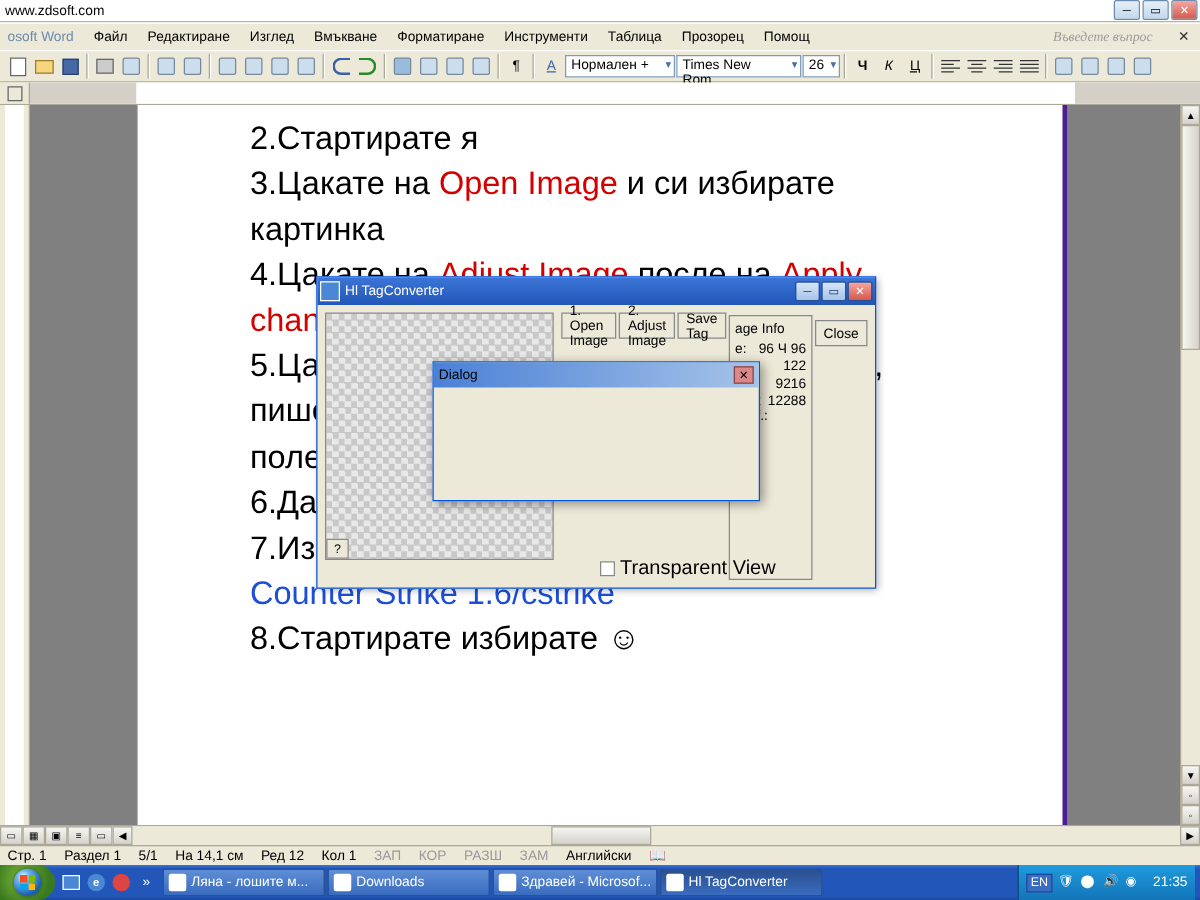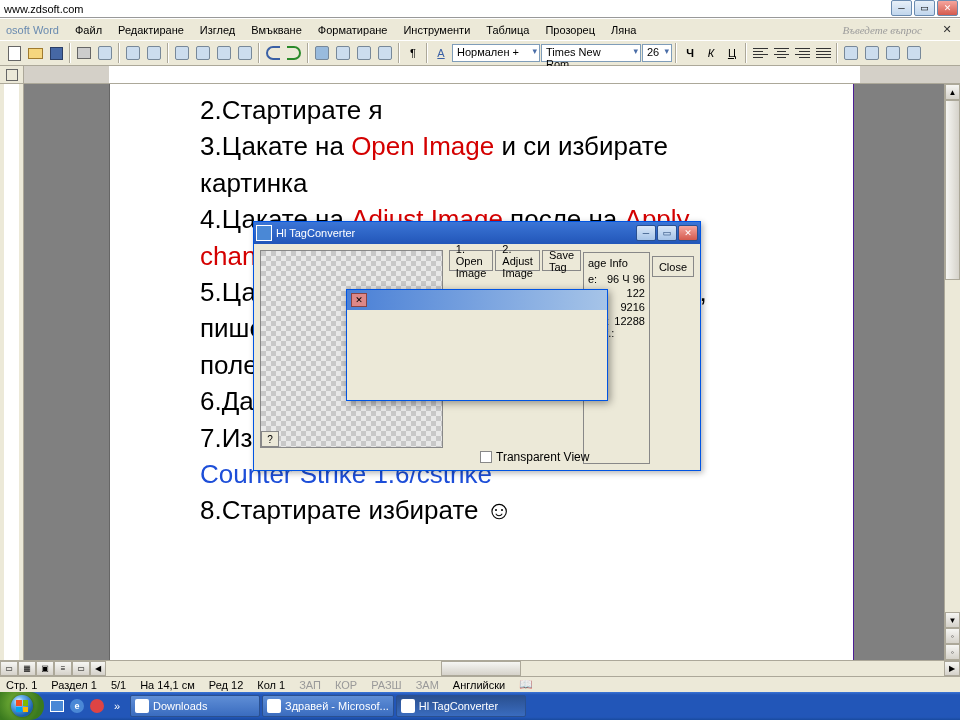--- a/index.html
+++ b/index.html
@@ -38,21 +38,21 @@
 .ruler-row { height: 18px; background: #ece9d8; display: flex; border-bottom: 1px solid #aca899; }
 .ruler-corner { width: 24px; background: #ece9d8; border-right: 1px solid #aca899; display: flex; align-items: center; justify-content: center; }
 .ruler-l { width: 12px; height: 12px; border: 1px solid #666; }
 .ruler { flex: 1; background: #fff; position: relative; font-size: 8px; }
 .ruler-gray { position: absolute; top: 0; height: 100%; background: #d4d0c8; }
 
 .doc-area { position: absolute; top: 84px; bottom: 60px; left: 0; right: 0; background: #808080; display: flex; }
 .vruler { width: 24px; background: #ece9d8; border-right: 1px solid #aca899; position: relative; }
 .vruler-inner { position: absolute; top: 0; bottom: 0; left: 4px; right: 4px; background: #fff; }
 .paper-container { flex: 1; overflow: hidden; position: relative; }
-.paper { position: absolute; left: 85px; top: 0; width: 745px; min-height: 100%; background: #fff; border-left: 1px solid #666; border-right: 1px solid #4c1d95; padding: 8px 90px 20px 90px; font-family: 'Times New Roman', serif; font-size: 26px; line-height: 1.4; color: #000; }
+.paper { position: absolute; left: 85px; top: 0; width: 745px; min-height: 100%; background: #fff; border-left: 1px solid #666; border-right: 4px solid #4c1d95; padding: 8px 90px 20px 90px; font-family: 'Times New Roman', serif; font-size: 26px; line-height: 1.4; color: #000; }
 .vscroll { width: 16px; background: #ece9d8; border-left: 1px solid #aca899; position: relative; }
 .vscroll-btn { width: 100%; height: 16px; background: linear-gradient(#f6f6f3,#d5d2ca); border: 1px solid #aca899; display: flex; align-items: center; justify-content: center; font-size: 8px; cursor: pointer; }
 .vscroll-track { position: absolute; top: 16px; bottom: 48px; width: 100%; }
 .vscroll-thumb { position: absolute; top: 0; width: 100%; height: 180px; background: linear-gradient(90deg,#f6f6f3,#d5d2ca); border: 1px solid #aca899; cursor: pointer; }
 
 .red-text { color: #d40000; }
 .green-text { color: #00a000; }
 .orange-text { color: #d88a00; }
 .blue-text { color: #1d4ed8; }
 
@@ -90,21 +90,21 @@
 .hltag-wbtn.cls { background: linear-gradient(#f6a69e,#d45a4e); color: #fff; }
 .hltag-body { padding: 6px; display: flex; gap: 6px; height: calc(100% - 22px); }
 .hltag-preview { width: 306px; height: 198px; background: repeating-conic-gradient(#e8e8e8 0 25%, #c8c8c8 0 50%) 0 0/10px 10px; border: 1px solid #888; position: relative; }
 .hltag-qmark { position: absolute; bottom: 0; left: 0; width: 18px; height: 16px; background: #ece9d8; border: 1px solid #888; display: flex; align-items: center; justify-content: center; font-size: 10px; cursor: pointer; }
 .hltag-side { flex: 1; display: flex; flex-direction: row; gap: 2px; }
 .hltag-btn { height: 21px; background: #ece9d8; border: 1px solid #888; font-size: 11px; text-align: left; padding: 0 6px; cursor: pointer; display: flex; align-items: center; }
 .hltag-group { border: 1px solid #888; padding: 4px; margin-top: 2px; font-size: 11px; }
 .hltag-group-title { font-size: 11px; margin-bottom: 3px; }
 .hltag-row { display: flex; justify-content: space-between; font-size: 11px; padding: 1px 0; }
 .hltag-close { margin-top: 6px; }
-.hltag-transparent { display: flex; align-items: center; gap: 4px; font-size: 12px; position: absolute; bottom: 6px; left: 226px; }
+.hltag-transparent { display: flex; align-items: center; gap: 4px; font-size: 16px; position: absolute; bottom: 6px; left: 226px; }
 .hltag-check { width: 12px; height: 12px; background: #fff; border: 1px solid #888; }
 
 
 .dialog-window { position: absolute; left: 346px; top: 289px; width: 262px; height: 112px; background: #ece9d8; border: 1px solid #0054e3; box-shadow: 2px 2px 8px rgba(0,0,0,0.4); z-index: 20; }
 .dialog-title { height: 20px; background: linear-gradient(90deg,#4a80d6,#a6c4e8); display: flex; align-items: center; padding: 0 4px; font-size: 11px; color: #000; }
 .dialog-title-text { flex: 1; }
 .dialog-close { width: 16px; height: 14px; background: #d88; border: 1px solid #844; display: flex; align-items: center; justify-content: center; font-size: 9px; cursor: pointer; }
 .dialog-body { padding: 8px; display: flex; gap: 12px; }
 .dialog-radios { flex: 1; display: flex; flex-direction: column; gap: 8px; font-size: 11px; padding-top: 4px; }
 .dialog-radio { display: flex; align-items: center; gap: 6px; cursor: pointer; }
@@ -134,21 +134,21 @@
   <span style="color:#6a8bb0;font-size:11px;margin-right:8px">osoft Word</span>
   <div id="menu-items" style="display:flex">
       <div class="menu-item">Файл</div>
       <div class="menu-item">Редактиране</div>
       <div class="menu-item">Изглед</div>
       <div class="menu-item">Вмъкване</div>
       <div class="menu-item">Форматиране</div>
       <div class="menu-item">Инструменти</div>
       <div class="menu-item">Таблица</div>
       <div class="menu-item">Прозорец</div>
-      <div class="menu-item">Ляна</div>
+      <div class="menu-item">Помощ</div>
     </div>
   <div class="help-box">Въведете въпрос</div>
   <div class="menu-close">✕</div>
 </div>
 
 <div class="toolbar">
   <div class="tb-btn">
       <div class="icon-new"></div>
     </div>
   <div class="tb-btn">
@@ -348,31 +348,43 @@
         <div style="width:14px;height:14px;border-radius:50%;background:#4a88d6;color:#fff;display:flex;align-items:center;justify-content:center;font-size:9px;font-weight:bold">e</div>
       </div>
     <div class="ql-icon">
         <div style="width:14px;height:14px;border-radius:50%;background:#d44;"></div>
       </div>
     <div class="ql-icon" style="color:#fff">»</div>
   </div>
   <div id="taskbar-items" style="display:flex;flex:1;overflow:hidden">
       <div class="task-btn">
         <div class="task-icon"></div>
+        <span>Ляна - лошите м...</span>
+      </div>
+      <div class="task-btn">
+        <div class="task-icon"></div>
         <span>Downloads</span>
       </div>
       <div class="task-btn">
         <div class="task-icon"></div>
         <span>Здравей - Microsof...</span>
       </div>
       <div class="task-btn active">
         <div class="task-icon"></div>
         <span>Hl TagConverter</span>
       </div>
     </div>
+  <div class="tray">
+    <span style="background:#3a6cbf;padding:1px 3px;border:1px solid #184a9e">EN</span>
+    <div class="tray-icon">🛡</div>
+    <div class="tray-icon">⬤</div>
+    <div class="tray-icon">🔊</div>
+    <div class="tray-icon">◉</div>
+    <span class="clock">21:35</span>
+  </div>
 </div>
 
 <div class="hltag-window">
   <div class="hltag-title">
     <div class="hltag-title-icon"></div>
     <div class="hltag-title-text">Hl TagConverter</div>
     <div class="hltag-wbtns">
       <div class="hltag-wbtn">─</div>
       <div class="hltag-wbtn">▭</div>
       <div class="hltag-wbtn cls">✕</div>
@@ -411,15 +423,16 @@
     </div>
   </div>
   <div class="hltag-transparent">
     <div class="hltag-check"></div>
     <span>Transparent View</span>
   </div>
 </div>
 
 <div class="dialog-window">
   <div class="dialog-title">
+    <div class="dialog-title-text">Dialog</div>
     <div class="dialog-close">✕</div>
   </div>
 </div>
 
 </body></html>

